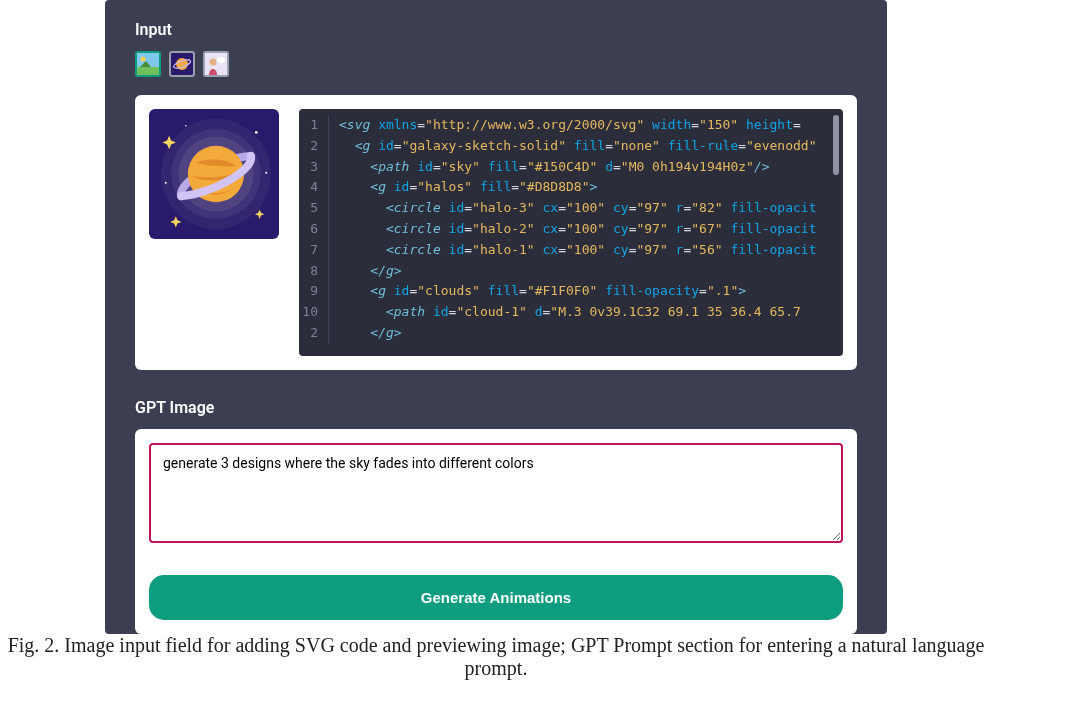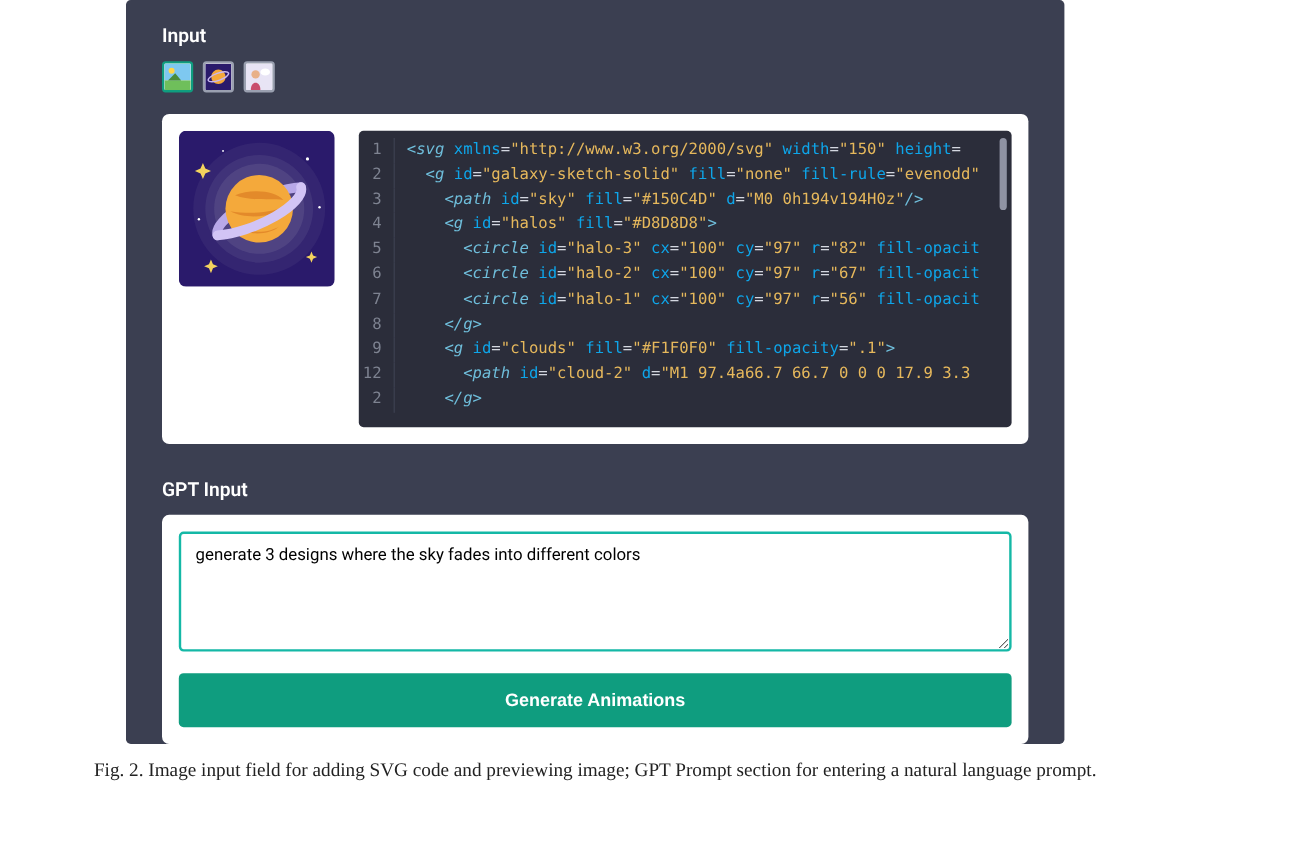--- a/index.html
+++ b/index.html
@@ -104,45 +104,45 @@
     border-radius: 3px;
   }
   .prompt-card {
     background: #fff;
     border-radius: 6px;
     padding: 14px;
   }
   .prompt-textarea {
     width: 100%;
     min-height: 100px;
-    border: 2px solid #14b8a6;
+    border: 2px solid #be185d;
     border-radius: 4px;
     padding: 10px 12px;
     font-family: inherit;
     font-size: 14px;
     resize: vertical;
     outline: none;
-    margin-bottom: 14px;
+    margin-bottom: 28px;
   }
   .generate-btn {
     width: 100%;
     background: #0f9d7f;
     color: #fff;
     border: none;
-    border-radius: 4px;
+    border-radius: 15px;
     padding: 14px 0;
     font-size: 15px;
     font-weight: 600;
     cursor: pointer;
   }
   .caption {
     text-align: center;
-    font-size: 16px;
+    font-size: 20px;
     color: #222;
-    margin-top: 14px;
+    margin-top: 0;
     font-family: Georgia, "Times New Roman", serif;
   }
 </style>
 </head>
 <body>
 
 <div class="page-wrap">
   <div class="app-panel">
 
     <div class="section-label">Input</div>
@@ -209,27 +209,27 @@
         <div class="code-scroll" id="code-scroll">
             <div class="code-line"><span class="gutter">1</span><span><span class="tok-tag">&lt;svg </span><span class="tok-attr">xmlns</span><span class="tok-plain">=</span><span class="tok-str">"http://www.w3.org/2000/svg"</span><span class="tok-plain"> </span><span class="tok-attr">width</span><span class="tok-plain">=</span><span class="tok-str">"150"</span><span class="tok-plain"> </span><span class="tok-attr">height</span><span class="tok-plain">=</span></span></div>
             <div class="code-line"><span class="gutter">2</span><span>  <span class="tok-tag">&lt;g </span><span class="tok-attr">id</span><span class="tok-plain">=</span><span class="tok-str">"galaxy-sketch-solid"</span><span class="tok-plain"> </span><span class="tok-attr">fill</span><span class="tok-plain">=</span><span class="tok-str">"none"</span><span class="tok-plain"> </span><span class="tok-attr">fill-rule</span><span class="tok-plain">=</span><span class="tok-str">"evenodd"</span></span></div>
             <div class="code-line"><span class="gutter">3</span><span>    <span class="tok-tag">&lt;path </span><span class="tok-attr">id</span><span class="tok-plain">=</span><span class="tok-str">"sky"</span><span class="tok-plain"> </span><span class="tok-attr">fill</span><span class="tok-plain">=</span><span class="tok-str">"#150C4D"</span><span class="tok-plain"> </span><span class="tok-attr">d</span><span class="tok-plain">=</span><span class="tok-str">"M0 0h194v194H0z"</span><span class="tok-tag">/&gt;</span></span></div>
             <div class="code-line"><span class="gutter">4</span><span>    <span class="tok-tag">&lt;g </span><span class="tok-attr">id</span><span class="tok-plain">=</span><span class="tok-str">"halos"</span><span class="tok-plain"> </span><span class="tok-attr">fill</span><span class="tok-plain">=</span><span class="tok-str">"#D8D8D8"</span><span class="tok-tag">&gt;</span></span></div>
             <div class="code-line"><span class="gutter">5</span><span>      <span class="tok-tag">&lt;circle </span><span class="tok-attr">id</span><span class="tok-plain">=</span><span class="tok-str">"halo-3"</span><span class="tok-plain"> </span><span class="tok-attr">cx</span><span class="tok-plain">=</span><span class="tok-str">"100"</span><span class="tok-plain"> </span><span class="tok-attr">cy</span><span class="tok-plain">=</span><span class="tok-str">"97"</span><span class="tok-plain"> </span><span class="tok-attr">r</span><span class="tok-plain">=</span><span class="tok-str">"82"</span><span class="tok-plain"> </span><span class="tok-attr">fill-opacit</span></span></div>
             <div class="code-line"><span class="gutter">6</span><span>      <span class="tok-tag">&lt;circle </span><span class="tok-attr">id</span><span class="tok-plain">=</span><span class="tok-str">"halo-2"</span><span class="tok-plain"> </span><span class="tok-attr">cx</span><span class="tok-plain">=</span><span class="tok-str">"100"</span><span class="tok-plain"> </span><span class="tok-attr">cy</span><span class="tok-plain">=</span><span class="tok-str">"97"</span><span class="tok-plain"> </span><span class="tok-attr">r</span><span class="tok-plain">=</span><span class="tok-str">"67"</span><span class="tok-plain"> </span><span class="tok-attr">fill-opacit</span></span></div>
             <div class="code-line"><span class="gutter">7</span><span>      <span class="tok-tag">&lt;circle </span><span class="tok-attr">id</span><span class="tok-plain">=</span><span class="tok-str">"halo-1"</span><span class="tok-plain"> </span><span class="tok-attr">cx</span><span class="tok-plain">=</span><span class="tok-str">"100"</span><span class="tok-plain"> </span><span class="tok-attr">cy</span><span class="tok-plain">=</span><span class="tok-str">"97"</span><span class="tok-plain"> </span><span class="tok-attr">r</span><span class="tok-plain">=</span><span class="tok-str">"56"</span><span class="tok-plain"> </span><span class="tok-attr">fill-opacit</span></span></div>
             <div class="code-line"><span class="gutter">8</span><span>    <span class="tok-tag">&lt;/g&gt;</span></span></div>
             <div class="code-line"><span class="gutter">9</span><span>    <span class="tok-tag">&lt;g </span><span class="tok-attr">id</span><span class="tok-plain">=</span><span class="tok-str">"clouds"</span><span class="tok-plain"> </span><span class="tok-attr">fill</span><span class="tok-plain">=</span><span class="tok-str">"#F1F0F0"</span><span class="tok-plain"> </span><span class="tok-attr">fill-opacity</span><span class="tok-plain">=</span><span class="tok-str">".1"</span><span class="tok-tag">&gt;</span></span></div>
-            <div class="code-line"><span class="gutter">12</span><span>      <span class="tok-tag">&lt;path </span><span class="tok-attr">id</span><span class="tok-plain">=</span><span class="tok-str">"cloud-2"</span><span class="tok-plain"> </span><span class="tok-attr">d</span><span class="tok-plain">=</span><span class="tok-str">"M1 97.4a66.7 66.7 0 0 0 17.9 3.3</span></span></div>
+            <div class="code-line"><span class="gutter">10</span><span>      <span class="tok-tag">&lt;path </span><span class="tok-attr">id</span><span class="tok-plain">=</span><span class="tok-str">"cloud-1"</span><span class="tok-plain"> </span><span class="tok-attr">d</span><span class="tok-plain">=</span><span class="tok-str">"M.3 0v39.1C32 69.1 35 36.4 65.7 </span></span></div>
             <div class="code-line"><span class="gutter">2</span><span>    <span class="tok-tag">&lt;/g&gt;</span></span></div>
           </div>
       </div>
     </div>
 
-    <div class="section-label">GPT Input</div>
+    <div class="section-label">GPT Image</div>
 
     <div class="prompt-card">
       <textarea class="prompt-textarea" style="">generate 3 designs where the sky fades into different colors</textarea>
       <button class="generate-btn">Generate Animations</button>
     </div>
 
   </div>
 
   <div class="caption">Fig. 2.  Image input field for adding SVG code and previewing image; GPT Prompt section for entering a natural language prompt.</div>
 </div>

